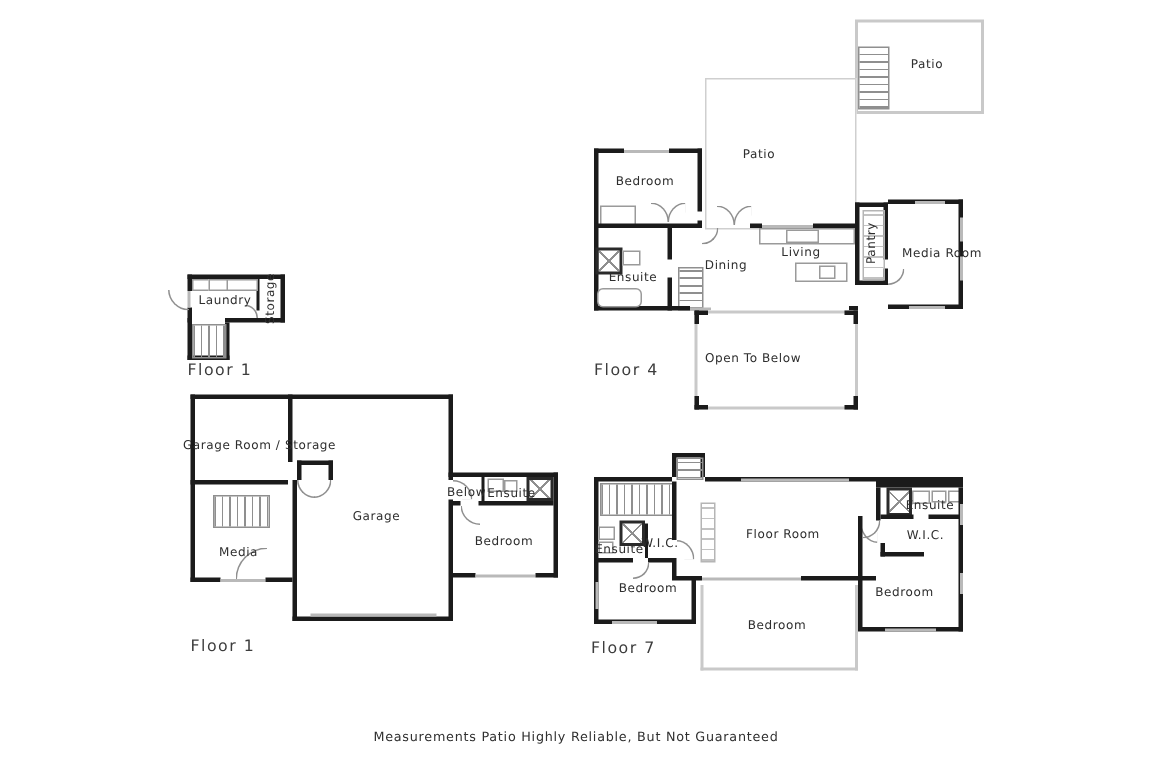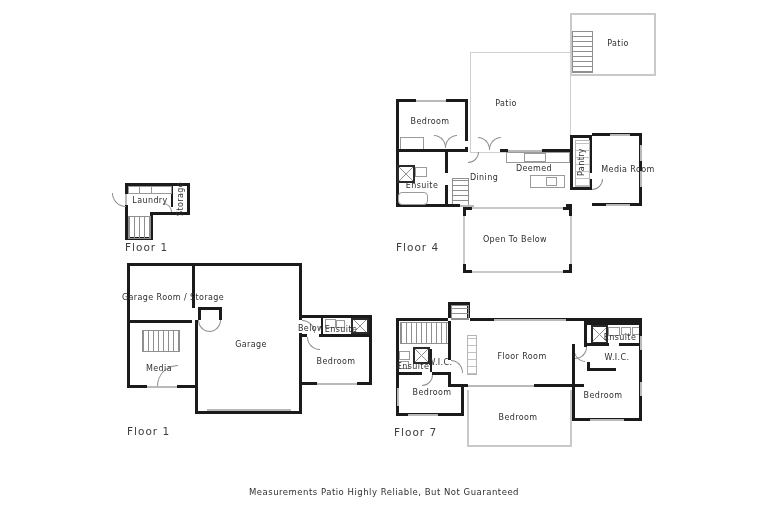--- a/index.html
+++ b/index.html
@@ -117,21 +117,21 @@
     <div class="arc tr" style="left:84px;top:124px;width:11px;height:12px"></div>
     <div class="arc tl" style="left:95px;top:124px;width:11px;height:12px"></div>
     <div class="w" style="left:106px;top:136px;width:8px;height:3px"></div>
     <div class="gw" style="left:114px;top:137px;width:34px;height:2px"></div>
     <div class="w" style="left:148px;top:136px;width:28px;height:3px"></div>
     <div class="fx" style="left:112px;top:139px;width:62px;height:9px"></div>
     <div class="fx" style="left:130px;top:140px;width:20px;height:7px"></div>
     <div class="fx" style="left:136px;top:162px;width:33px;height:11px"></div>
     <div class="fx" style="left:152px;top:164px;width:9px;height:7px"></div>
     <span class="lbl" style="left:90px;top:164px">Dining</span>
-    <span class="lbl" style="left:140px;top:155px">Deemed</span>
+    <span class="lbl" style="left:140px;top:155px">Living</span>
     <div class="sth" style="left:58px;top:165px;width:15px;height:27px"></div>
     <div class="w" style="left:51px;top:139px;width:3px;height:21px"></div>
     <div class="w" style="left:51px;top:172px;width:3px;height:22px"></div>
     <div class="w" style="left:2px;top:191px;width:52px;height:3px"></div>
     <div class="shower" style="left:3px;top:152px;width:14px;height:14px"></div>
     <div class="fx" style="left:21px;top:154px;width:10px;height:8px"></div>
     <div class="fx tub" style="left:4px;top:179px;width:28px;height:11px"></div>
     <span class="lbl" style="left:28px;top:172px">Ensuite</span>
     <div class="w" style="left:176px;top:122px;width:22px;height:3px"></div>
     <div class="w" style="left:176px;top:122px;width:3px;height:55px"></div>
@@ -154,21 +154,21 @@
     <div class="w" style="left:172px;top:191px;width:6px;height:3px"></div>
     <div class="lw" style="left:69px;top:194px;width:105px;height:62px"></div>
     <div class="w" style="left:69px;top:194px;width:9px;height:3px"></div>
     <div class="w" style="left:69px;top:194px;width:3px;height:9px"></div>
     <div class="w" style="left:169px;top:194px;width:9px;height:3px"></div>
     <div class="w" style="left:175px;top:194px;width:3px;height:9px"></div>
     <div class="w" style="left:69px;top:257px;width:9px;height:3px"></div>
     <div class="w" style="left:69px;top:251px;width:3px;height:9px"></div>
     <div class="w" style="left:169px;top:257px;width:9px;height:3px"></div>
     <div class="w" style="left:175px;top:251px;width:3px;height:9px"></div>
-    <span class="lbl" style="left:121px;top:226px">Open To Below</span>
+    <span class="lbl" style="left:108px;top:226px">Open To Below</span>
     <span class="flbl" style="left:2px;top:228px">Floor 4</span>
   </div>
 
   <div class="floor" style="left:394px;top:300px;width:256px;height:144px">
     <div class="w" style="left:54px;top:2px;width:22px;height:3px"></div>
     <div class="w" style="left:54px;top:2px;width:3px;height:16px"></div>
     <div class="w" style="left:73px;top:2px;width:3px;height:16px"></div>
     <div class="sth" style="left:57px;top:5px;width:16px;height:13px"></div>
     <div class="w" style="left:2px;top:18px;width:52px;height:3px"></div>
     <div class="w" style="left:76px;top:18px;width:114px;height:3px"></div>

